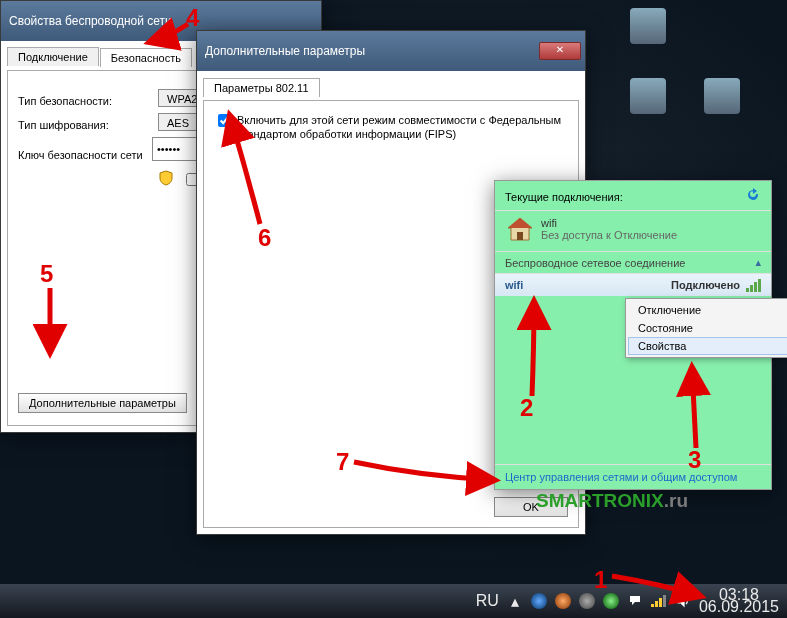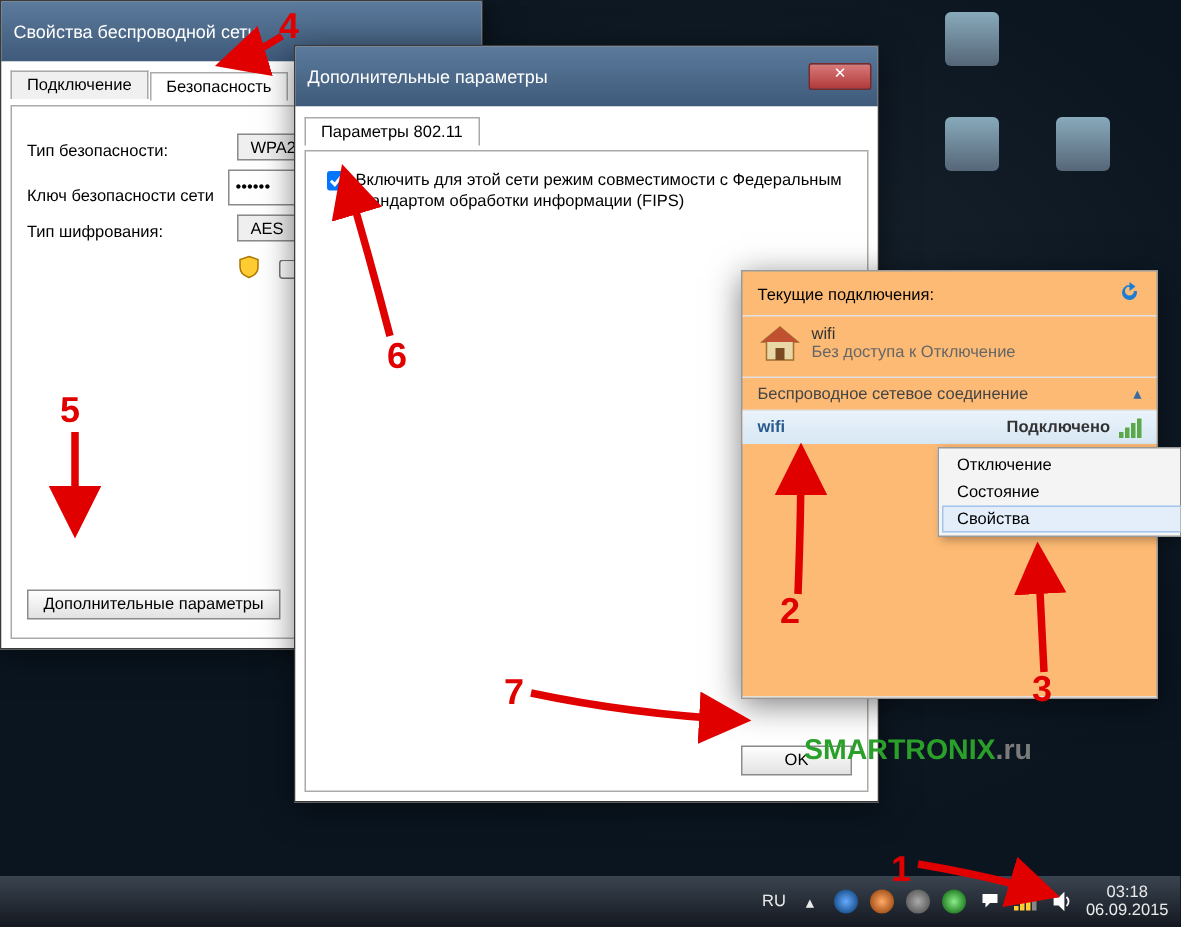--- a/index.html
+++ b/index.html
@@ -73,21 +73,21 @@
   border: 1px solid #8a8a8a;
   background: linear-gradient(to bottom, #fefefe 0%, #e2e2e2 100%);
   padding: 3px 10px;
   font-family: inherit;
   font-size: 11px;
   cursor: pointer;
 }
 
 .flyout {
   position: absolute;
-  background: #fdba74;
+  background: #86efac;
   border: 1px solid #999;
   box-shadow: 0 4px 20px rgba(0,0,0,.5);
 }
 .flyhead {
   padding: 6px 10px 4px;
   border-bottom: 1px solid #e0e0e0;
   display: flex;
   align-items: center;
 }
 .flyhead .refresh {
@@ -144,21 +144,21 @@
 }
 
 .taskbar {
   position: absolute;
   left: 0; right: 0; bottom: 0;
   height: 34px;
   background: linear-gradient(to bottom, #3a4450 0%, #141820 100%);
   display: flex;
   align-items: center;
   color: #eaeaea;
-  font-size: 11px;
+  font-size: 16px;
 }
 .tray { margin-left: auto; display: flex; align-items: center; gap: 8px; padding-right: 8px; }
 .tray .time { text-align: center; line-height: 12px; }
 .trayicon { width: 16px; height: 16px; display:flex; align-items:center; justify-content:center; }
 
 .arrow { position: absolute; pointer-events: none; }
 .marker { position: absolute; color: #e00000; font-weight: bold; font-size: 24px; pointer-events:none; }
 .watermark {
   position: absolute;
   font-size: 19px;
@@ -201,26 +201,26 @@
     <div class="tabstrip">
       <div class="tab">Подключение</div>
       <div class="tab active">Безопасность</div>
     </div>
     <div class="tabpanel" style="height:330px; position:relative;">
       <div class="row">
         <label>Тип безопасности:</label>
         <select><option>WPA2</option></select>
       </div>
       <div class="row">
+        <label>Тип шифрования:</label>
+        <select><option>AES</option></select>
+      </div>
+      <div class="row">
         <label>Ключ безопасности сети</label>
         <input type="text" value="••••••" style="">
-      </div>
-      <div class="row">
-        <label>Тип шифрования:</label>
-        <select><option>AES</option></select>
       </div>
       <div class="row" style="margin-left:140px; align-items:center;">
         <span style="margin-right:8px;">
           <svg width="16" height="16">
               <path d="M8 1 L14 3 V8 C14 12 11 14 8 15 C5 14 2 12 2 8 V3 Z" fill="#ffcc33" stroke="#aa7700"></path>
             </svg>
         </span>
         <input type="checkbox" style="">
         <span style="margin-left:4px;">Отображать вводимые знаки</span>
       </div>
@@ -285,20 +285,21 @@
           <span style="height:13px;"></span>
       </span>
     </div>
 
     <div class="ctxmenu" style="left:130px; top:2px; position:relative; margin-top:0;">
       <div>Отключение</div>
       <div>Состояние</div>
       <div class="hover">Свойства</div>
     </div>
   </div>
+  <div class="flyfoot">Центр управления сетями и общим доступом</div>
 </div>
 
 <div class="watermark" style="left:536px; top:490px;">
   <span class="g">SMARTRONIX</span><span class="b">.ru</span>
 </div>
 
 <div class="taskbar">
   <div class="tray">
     <span>RU</span>
     <span class="trayicon">▴</span>

